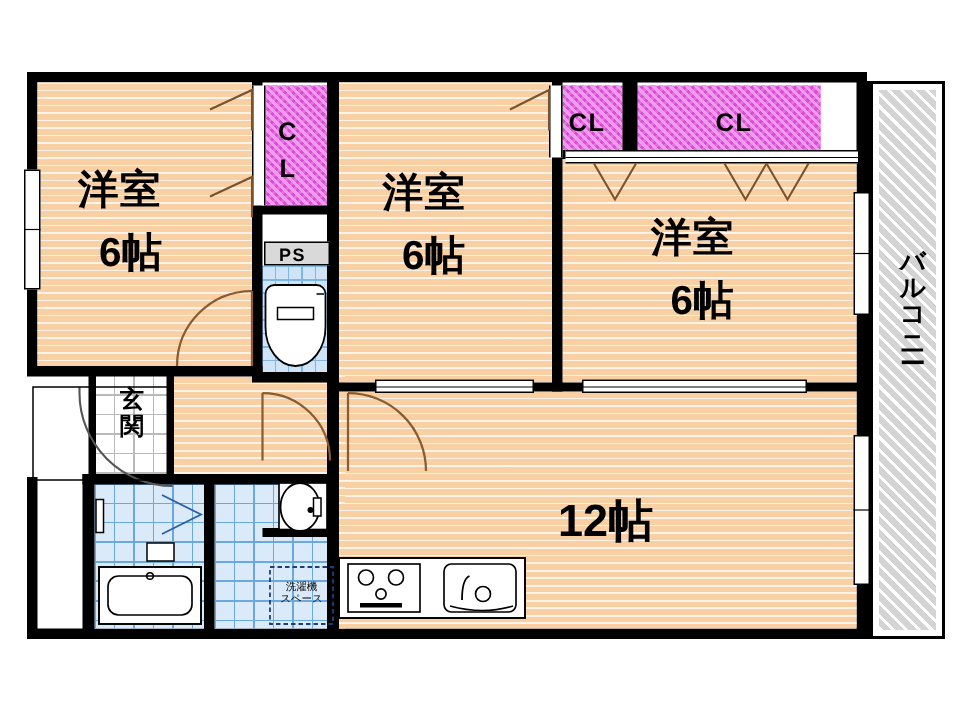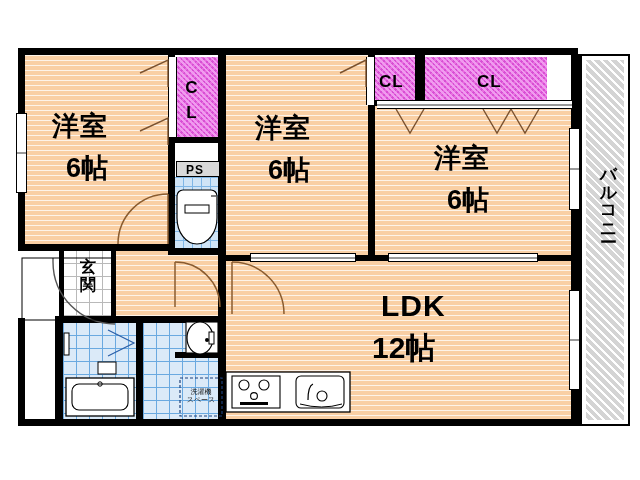--- a/index.html
+++ b/index.html
@@ -252,21 +252,20 @@
 
   <div class="lbl room-name" style="left:52px;top:113px;">洋室</div>
   <div class="lbl room-size" style="left:66px;top:155px;">6帖</div>
 
   <div class="lbl room-name" style="left:255px;top:115px;">洋室</div>
   <div class="lbl room-size" style="left:268px;top:157px;">6帖</div>
 
   <div class="lbl room-name" style="left:434px;top:145px;">洋室</div>
   <div class="lbl room-size" style="left:447px;top:187px;">6帖</div>
 
-  <div class="lbl ldk-name" style="left:381px;top:291px;">LDK</div>
   <div class="lbl ldk-size" style="left:372px;top:333px;text-align:center;">12帖</div>
 
   <div class="lbl wm-lbl" style="left:182px;top:388px;width:38px;">
     <div>洗濯機</div>
     <div>スペース</div>
   </div>
 
 </div>
 
 </body></html>

